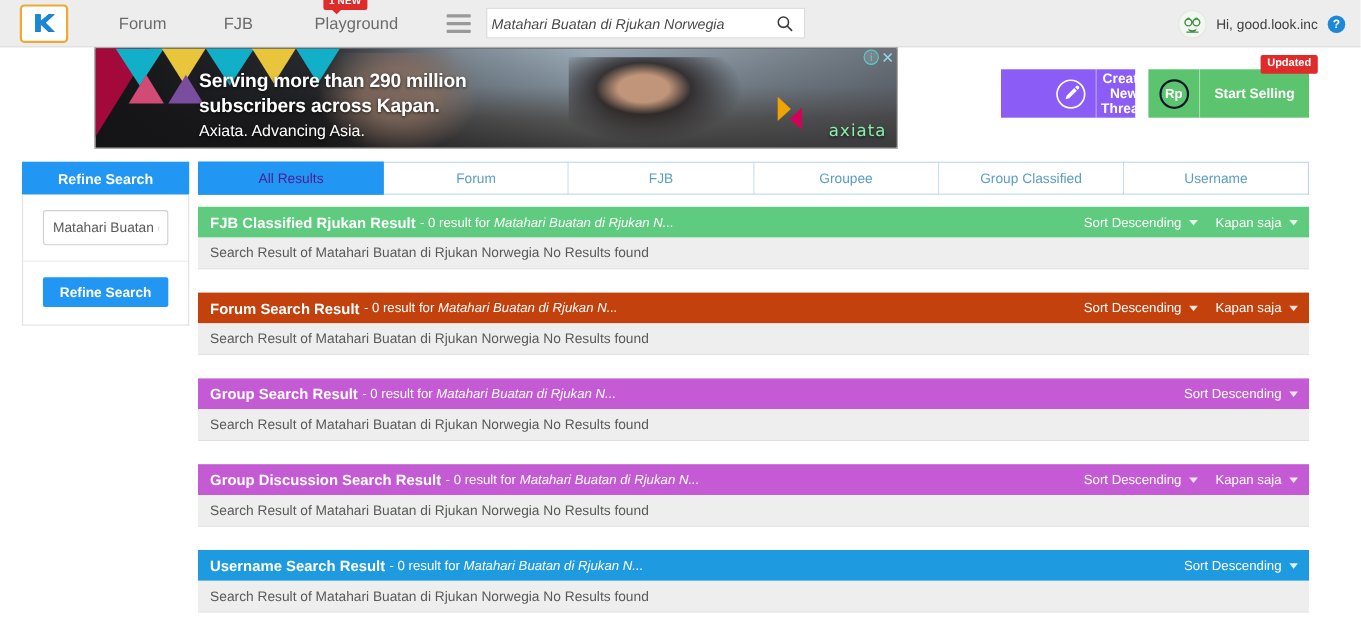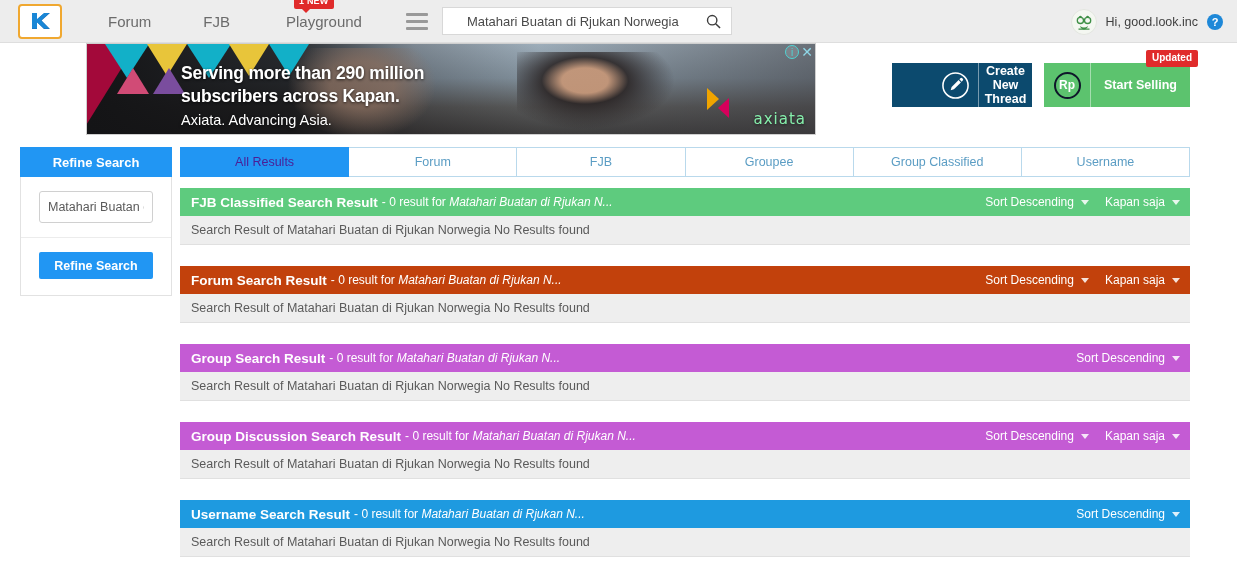--- a/index.html
+++ b/index.html
@@ -72,23 +72,24 @@
     background: #fff;
     border: 1px solid #d8d8d8;
     display: flex; align-items: center;
     position: relative;
   }
   #search-input {
     flex: 1;
     border: 0; outline: none;
     font-size: 13px;
     color: #4a4a4a;
-    padding: 0 8px 0 24px;
+    padding: 0 8px 0 4px;
     font-family: "Liberation Sans", sans-serif;
     background: transparent;
+    font-style: italic;
   }
   #search-btn {
     width: 34px; height: 26px;
     background: transparent; border: 0;
     display:flex; align-items:center; justify-content:center;
     cursor: pointer;
   }
   #user-area {
     position: absolute;
     right: 14px; top: 0; height: 43px;
@@ -209,21 +210,21 @@
     display: flex; gap: 12px;
   }
   .act-btn {
     display: flex; align-items: center;
     height: 44px;
     border: 0; cursor: pointer;
     color: #fff;
     position: relative;
     padding: 0;
   }
-  #btn-create-thread { background: #0c4a6e; width: 140px; padding-left: 40px; }
+  #btn-create-thread { background: #8b5cf6; width: 122px; padding-left: 40px; }
   #btn-start-selling { background: #5cc36e; width: 146px; }
   .act-icon {
     width: 47px; height: 44px;
     display:flex; align-items:center; justify-content:center;
     border-right: 1px solid rgba(255,255,255,.45);
     flex: 0 0 47px;
   }
   .act-label {
     flex: 1;
     font-size: 12.5px; font-weight: bold;
@@ -501,21 +502,21 @@
       <div class="tab">
         <span>Group Classified</span>
       </div>
       <div class="tab">
         <span>Username</span>
       </div>
     </div>
 
     <div class="result-block">
       <div class="result-head" style="background-color: rgb(94, 203, 126);">
-        <span class="rh-title">FJB Classified Search Result</span>
+        <span class="rh-title">FJB Classified Rjukan Result</span>
         <span class="rh-sub"><span> - 0 result for </span><i>Matahari Buatan di Rjukan N...</i></span>
         <span class="rh-spacer"></span>
         <span class="rh-ctrl">
           <span>Sort Descending</span>
           <i class="caret"></i>
         </span>
         <span class="rh-ctrl">
           <span>Kapan saja</span>
           <i class="caret"></i>
         </span>

